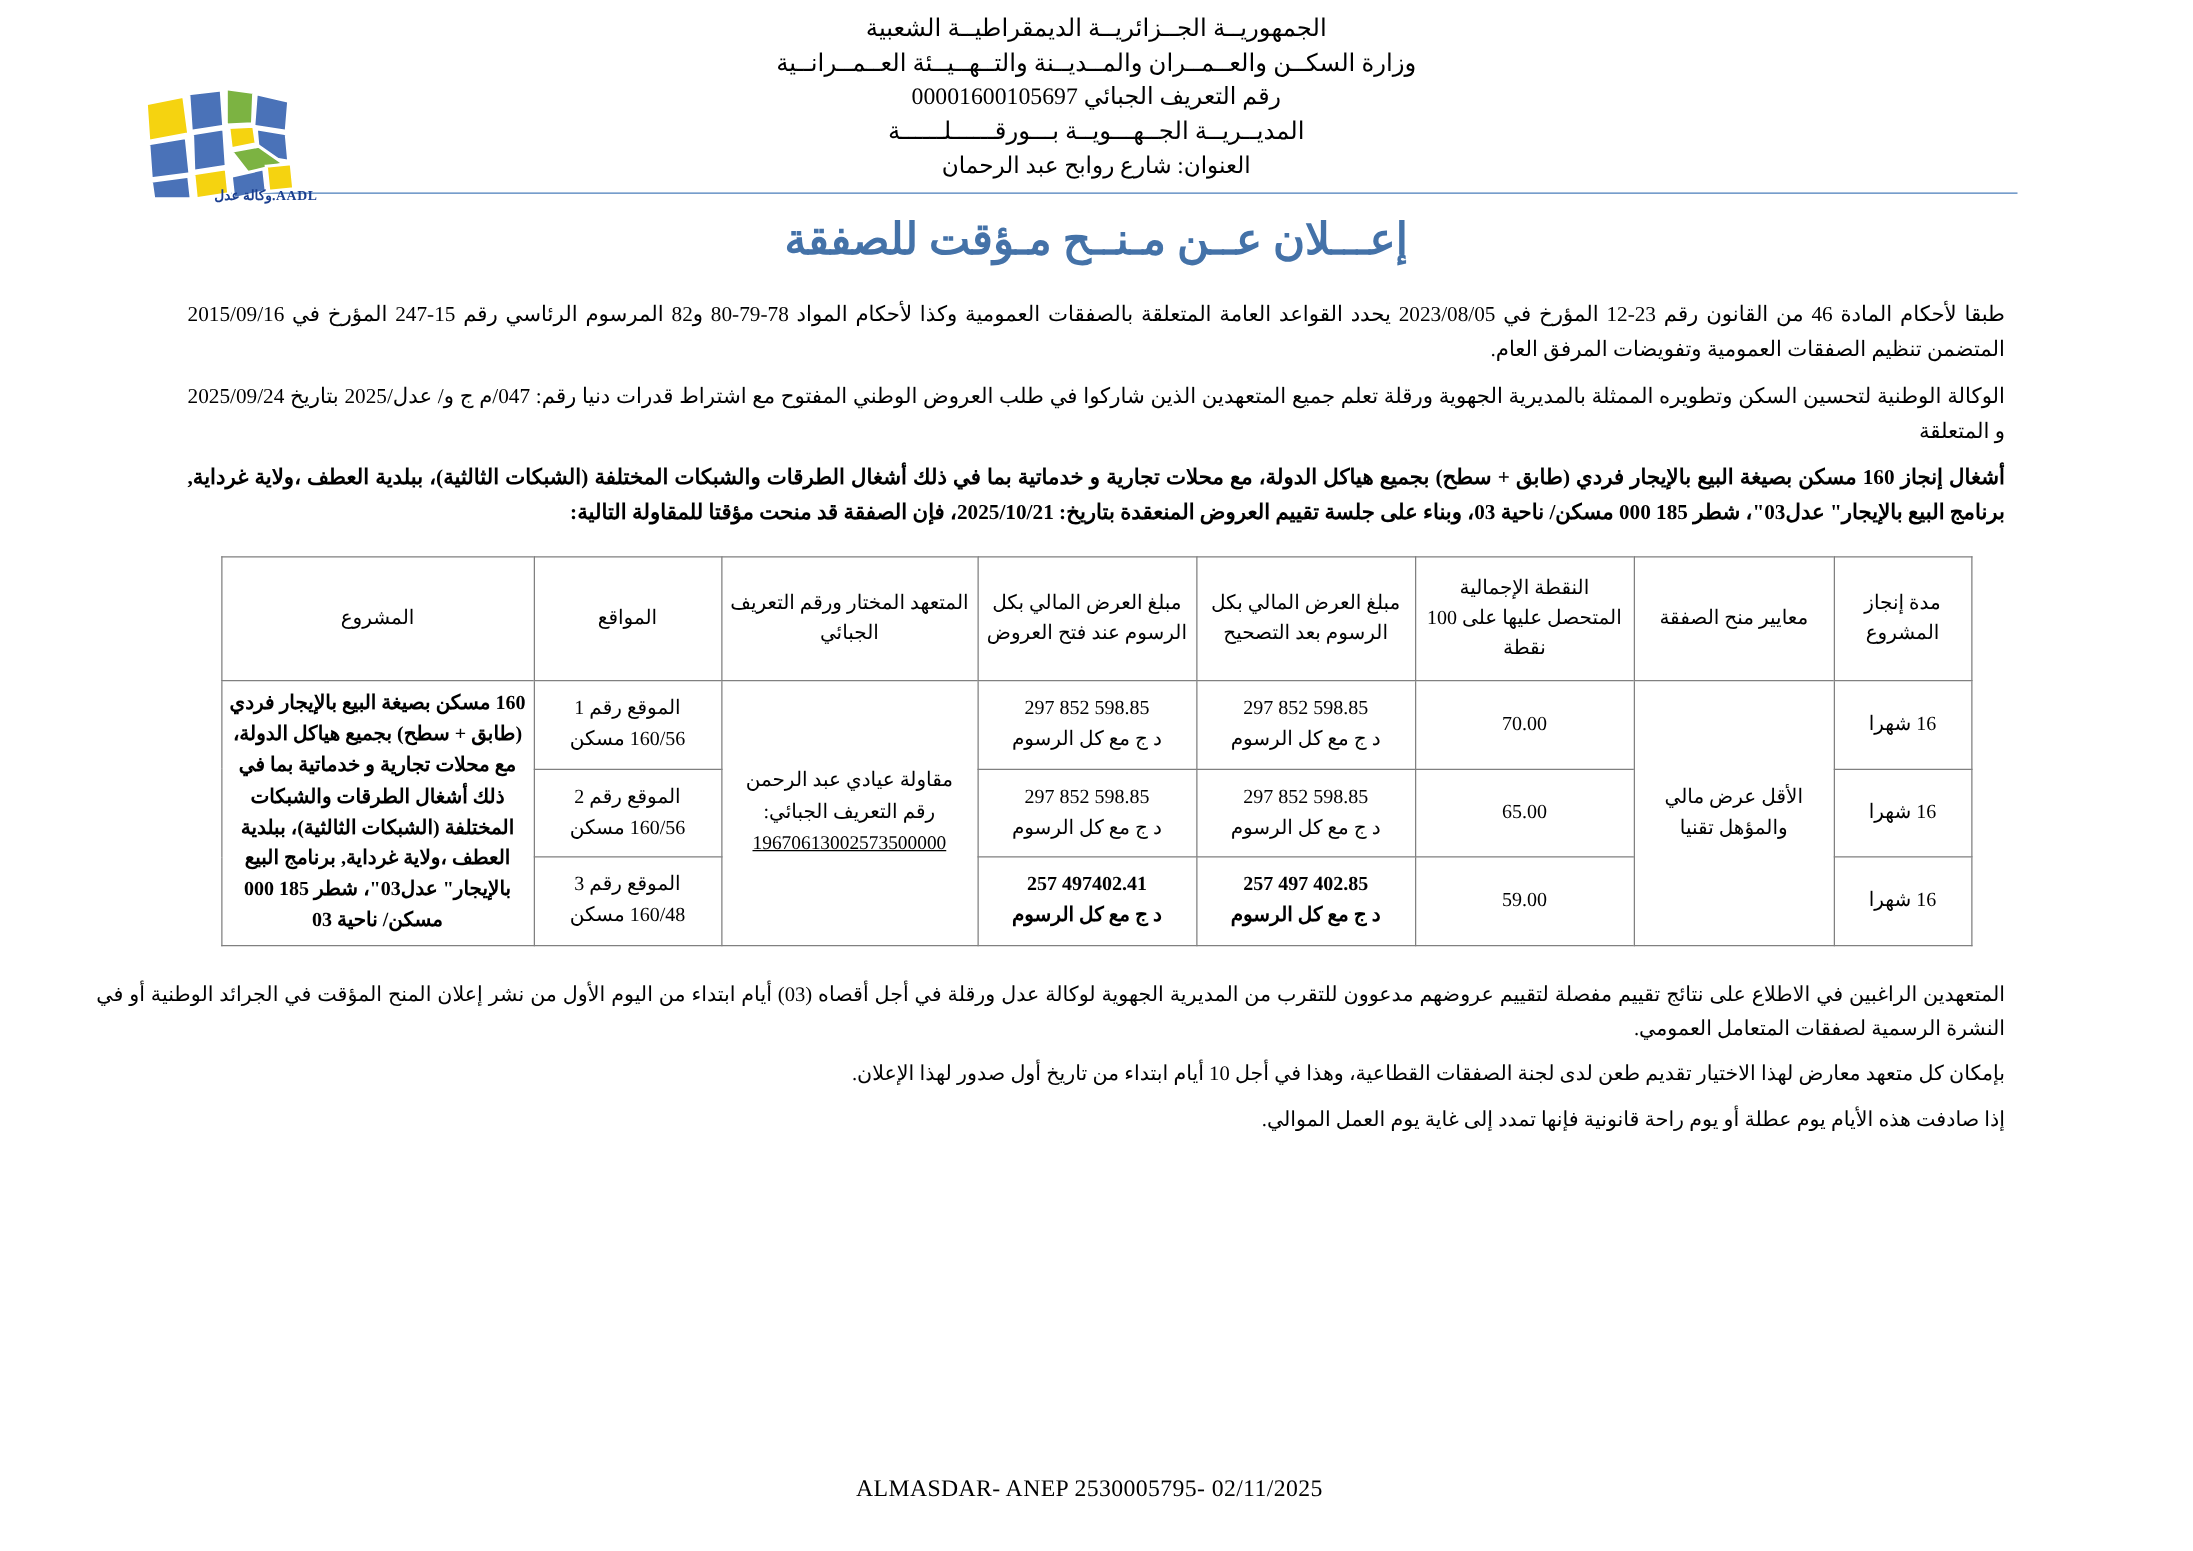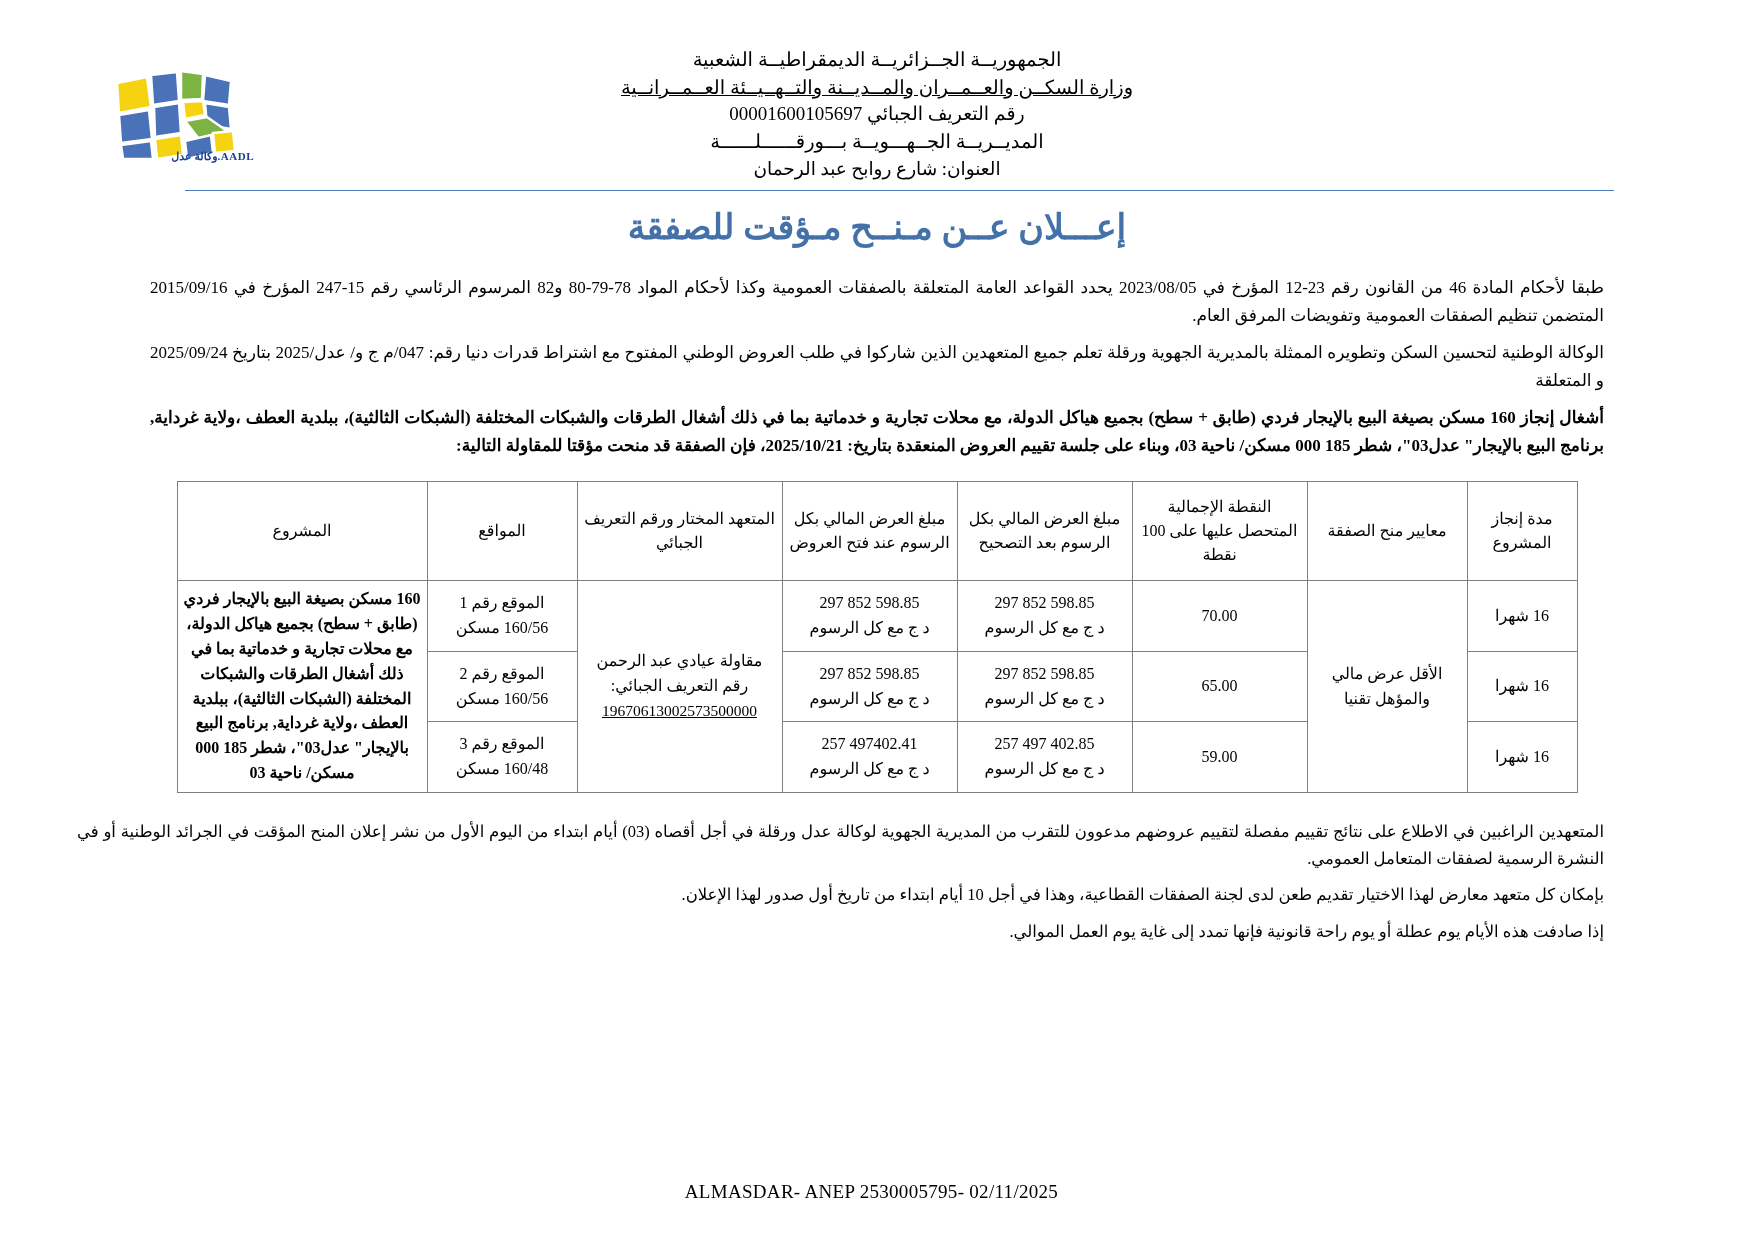--- a/index.html
+++ b/index.html
@@ -27,29 +27,27 @@
   
   .header-block {
     position: relative;
     padding-top: 10px;
   }
   .header-lines {
     text-align: center;
     line-height: 1.42;
     font-size: 19.5px;
     letter-spacing: 0px;
-    margin-top: 36px;
   }
   .header-lines .hl {
     display: block;
     white-space: nowrap;
   }
   .hl-wide {
     letter-spacing: 0.5px;
-    text-decoration: underline;
   }
   .hl-tax {
     font-size: 19px;
   }
   .hl-dir {
     font-size: 19.5px;
   }
   .hl-addr {
     font-size: 18.5px;
   }
@@ -164,20 +162,21 @@
     direction: ltr;
     display: inline-block;
   }
   td.amount-cell {
     font-size: 16.5px;
     line-height: 1.55;
   }
   td.amount-big {
     font-size: 19px;
     line-height: 1.5;
+    font-weight: bold;
   }
   td.crit-cell {
     font-size: 16.5px;
     line-height: 2.1;
   }
   .money { direction: ltr; unicode-bidi: embed; display: inline-block; }
 
   
   .notes {
     margin: 26px 150px 0 77px;

